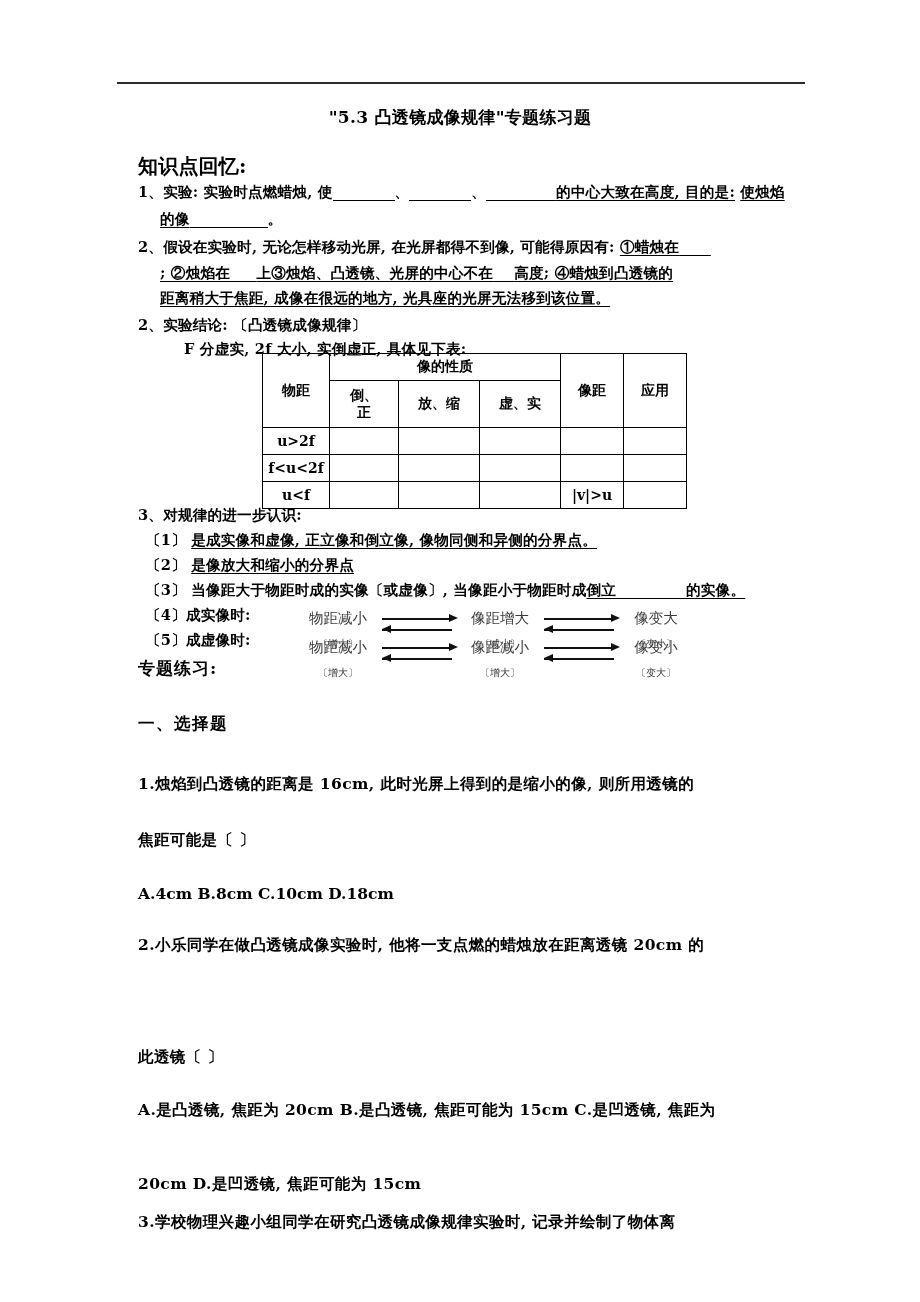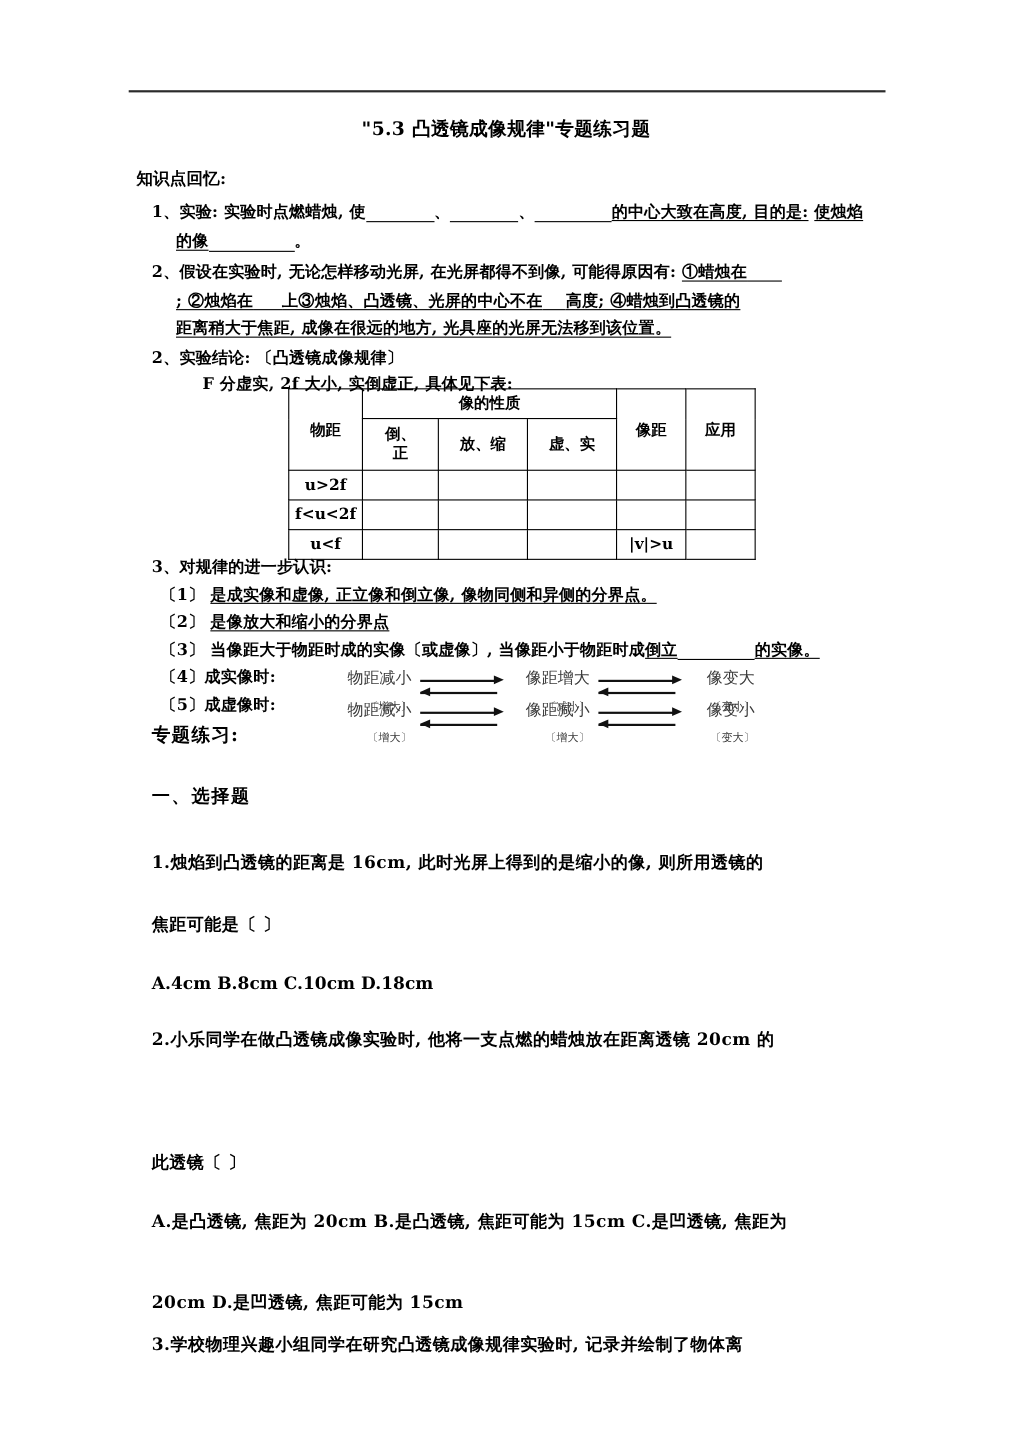--- a/index.html
+++ b/index.html
@@ -38,23 +38,23 @@
     text-align: center;
     font-family: "DejaVu Serif", "Liberation Serif", serif;
     font-weight: bold;
     font-size: 17px;
     letter-spacing: 0.3px;
   }
 
   
   .kn-head {
     position: absolute;
-    left: 124px;
+    left: 138px;
     top: 153px;
-    font-size: 15px;
+    font-size: 20px;
     font-weight: bold;
     letter-spacing: 0.2px;
   }
 
   .kn-line {
     position: absolute;
     font-size: 14.6px;
     font-weight: bold;
     letter-spacing: 0.2px;
     white-space: nowrap;
@@ -133,23 +133,22 @@
     font-family: "DejaVu Serif", "Liberation Serif", serif;
     font-size: 14.5px;
     color: #3a3a3a;
     white-space: nowrap;
   }
   .diag-row1 { left: 302px; top: 611px; }
   .diag-row2 { left: 302px; top: 640px; }
 
   .dterm {
     position: absolute;
-    text-align: right;
+    text-align: center;
     line-height: 1.0;
-    font-family: Liberation Mono, monospace;
   }
   .dterm .main { display: block; }
   .dterm .sub  { display: block; margin-top: 13px; font-size: 10px; }
 
   .arrows {
     position: absolute;
     width: 76px;
     height: 18px;
   }
   .arrows .ln {

